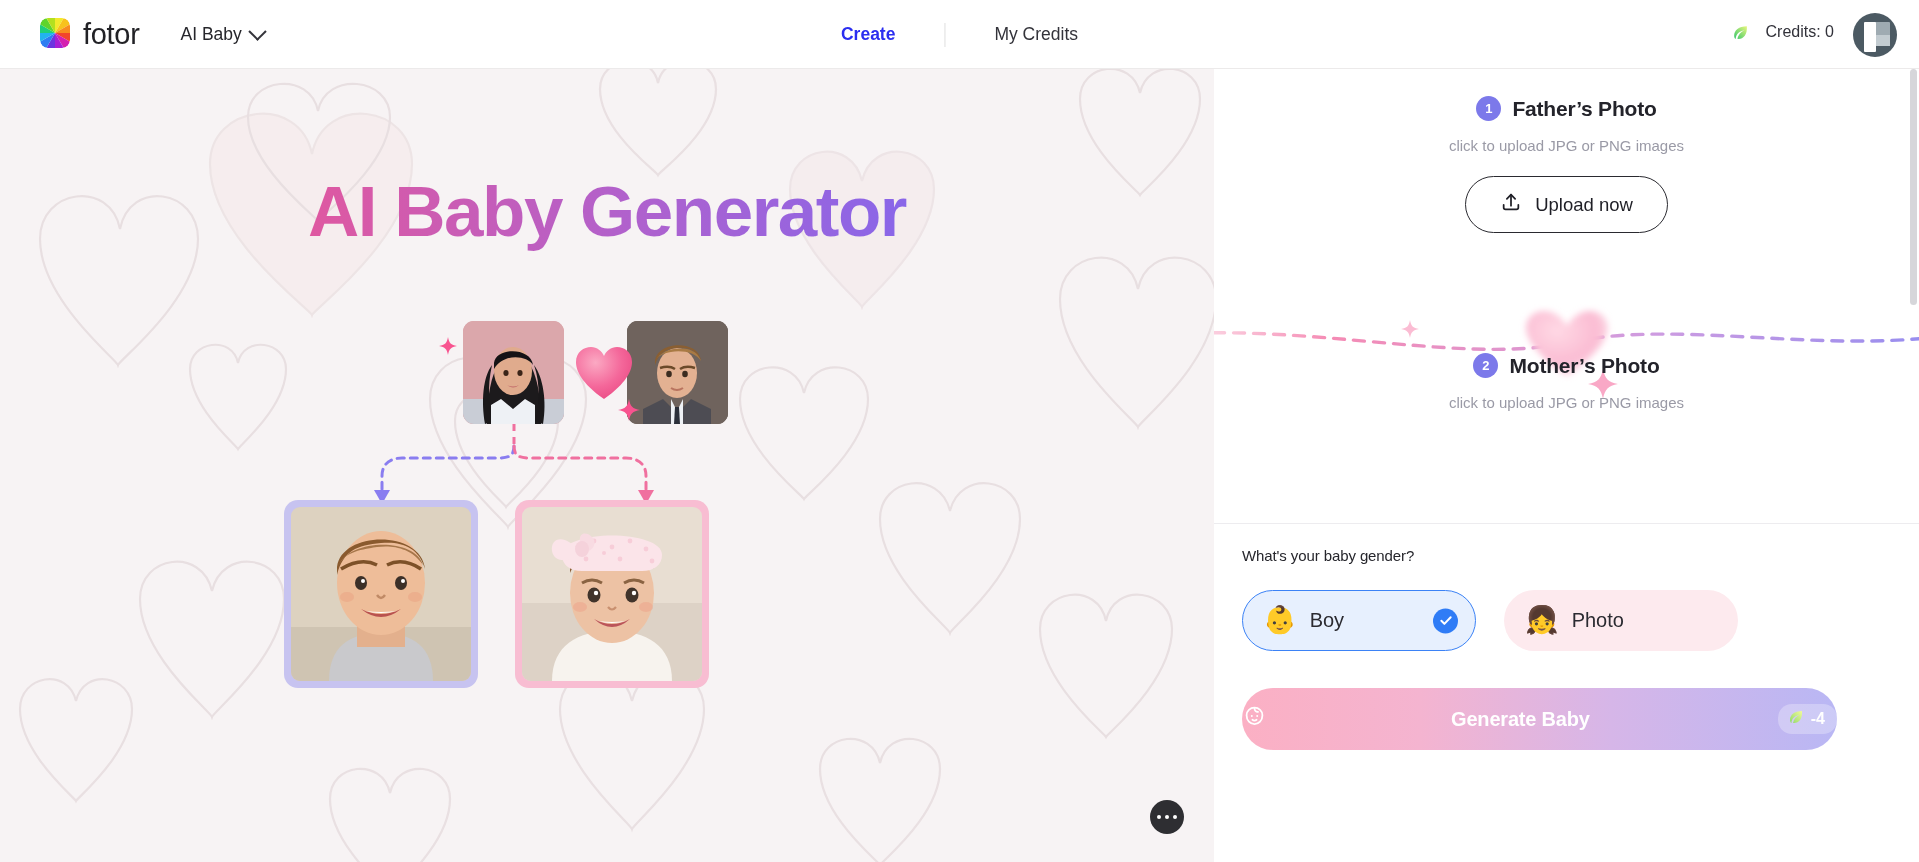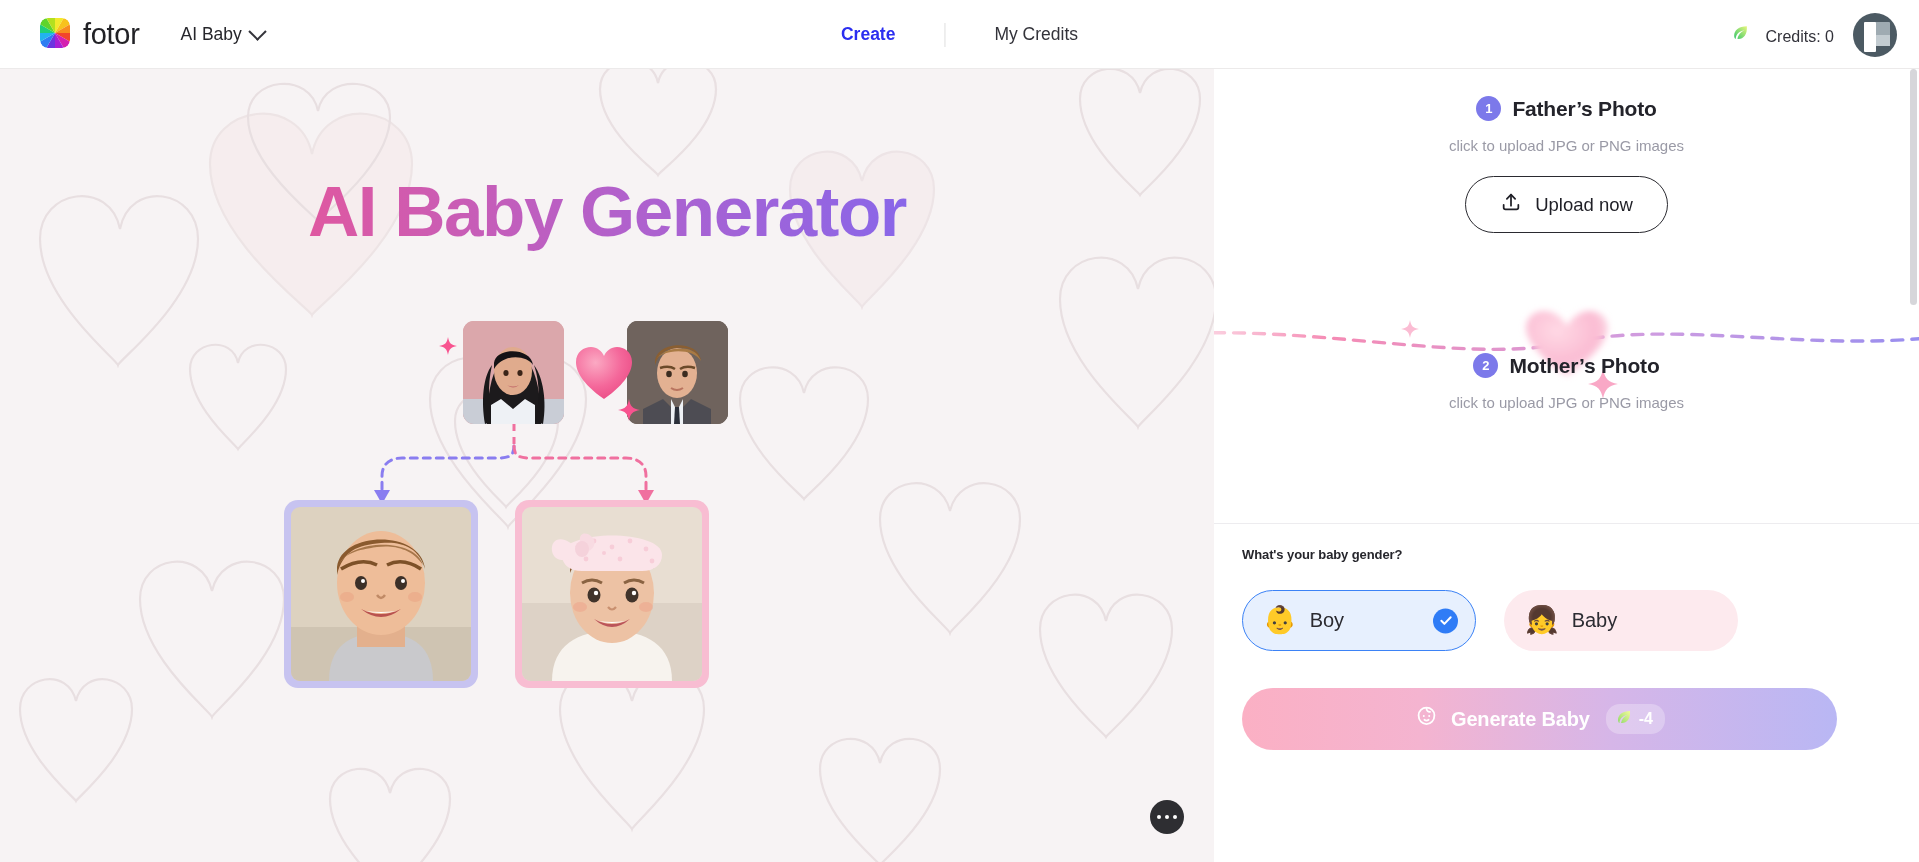--- a/index.html
+++ b/index.html
@@ -68,21 +68,21 @@
   .nav-item.plain { color: #33333a; font-weight: 400; }
   .nav-sep {
     width: 1px; height: 24px; background: #dedede;
   }
   .header-right {
     position: absolute; right: 22px; top: 0;
     height: 69px;
     display: flex; align-items: center; gap: 19px;
   }
   .credits {
-    display: flex; align-items: flex-end; gap: 16px;
+    display: flex; align-items: flex-start; gap: 16px;
     cursor: pointer;
   }
   .credits .label { font-size: 16px; color: #32323a; }
   .avatar {
     width: 44px; height: 44px; border-radius: 50%;
     background: #4c5a63;
     display: flex; align-items: center; justify-content: center;
     overflow: hidden; cursor: pointer;
     position: relative;
   }
@@ -202,21 +202,21 @@
   .panel-divider {
     position: absolute; left: 0; top: 454px;
     width: 705px; height: 1px; background: #edecef;
   }
   .panel-bottom {
     position: absolute; left: 0; top: 455px;
     width: 705px; height: 338px;
   }
   .gender-q {
     position: absolute; left: 28px; top: 23px;
-    font-size: 13px; font-weight: 700; color: #26262c; letter-spacing: -0.1px;
+    font-size: 15px; font-weight: 400; color: #26262c; letter-spacing: -0.1px;
   }
   .gender-row {
     position: absolute; left: 28px; top: 66px;
     display: flex; gap: 28px;
   }
   .gender-pill {
     width: 234px; height: 61px;
     border-radius: 31px;
     display: flex; align-items: center;
     padding: 0 20px;
@@ -232,21 +232,21 @@
     transform: translateY(-50%);
     width: 25px; height: 25px; border-radius: 50%;
     background: #2f7cf6;
     display: flex; align-items: center; justify-content: center;
   }
   .generate-btn {
     position: absolute; left: 28px; top: 164px;
     width: 595px; height: 62px;
     border-radius: 31px;
     background: linear-gradient(90deg, #fbb0c4 0%, #f4b4d0 30%, #d6b6e8 62%, #b9b7f4 100%);
-    display: flex; align-items: center; justify-content: center; gap: 12px;
+    display: flex; align-items: center; justify-content: space-between; gap: 12px;
     cursor: pointer;
   }
   .generate-label { font-size: 20px; font-weight: 700; color: #ffffff; letter-spacing: -0.2px; }
   .cost-badge {
     display: flex; align-items: center; gap: 6px;
     background: rgba(255,255,255,0.28);
     border-radius: 14px;
     padding: 4px 12px 4px 9px;
     margin-left: 4px;
   }
@@ -562,21 +562,21 @@
         <span class="gender-label">Boy</span>
         <span class="check">
           <svg width="14" height="14" viewBox="0 0 24 24" fill="none" stroke="#ffffff" stroke-width="3.4" stroke-linecap="round" stroke-linejoin="round">
               <path d="M4 12.5l5.2 5.2L20 6.5"></path>
             </svg>
         </span>
       </div>
 
       <div class="gender-pill girl">
         <span class="gender-emoji">👧</span>
-        <span class="gender-label">Baby</span>
+        <span class="gender-label">Photo</span>
       </div>
     </div>
 
     <div class="generate-btn">
       <span>
         <svg width="25" height="25" viewBox="0 0 24 24" fill="none" stroke="#ffffff" stroke-width="1.7" stroke-linecap="round" stroke-linejoin="round">
           <path d="M12 2.6c4.2 0 7.6 2.9 7.6 7.2 0 5.2-3.5 8.6-7.6 8.6S4.4 15 4.4 9.8C4.4 5.5 7.8 2.6 12 2.6Z"></path>
           <path d="M12 3.4c0 2.2 1.6 3.4 3.4 3.1"></path>
           <circle cx="9.4" cy="10.6" r="0.95" fill="#ffffff" stroke="none"></circle>
           <circle cx="14.6" cy="10.6" r="0.95" fill="#ffffff" stroke="none"></circle>

